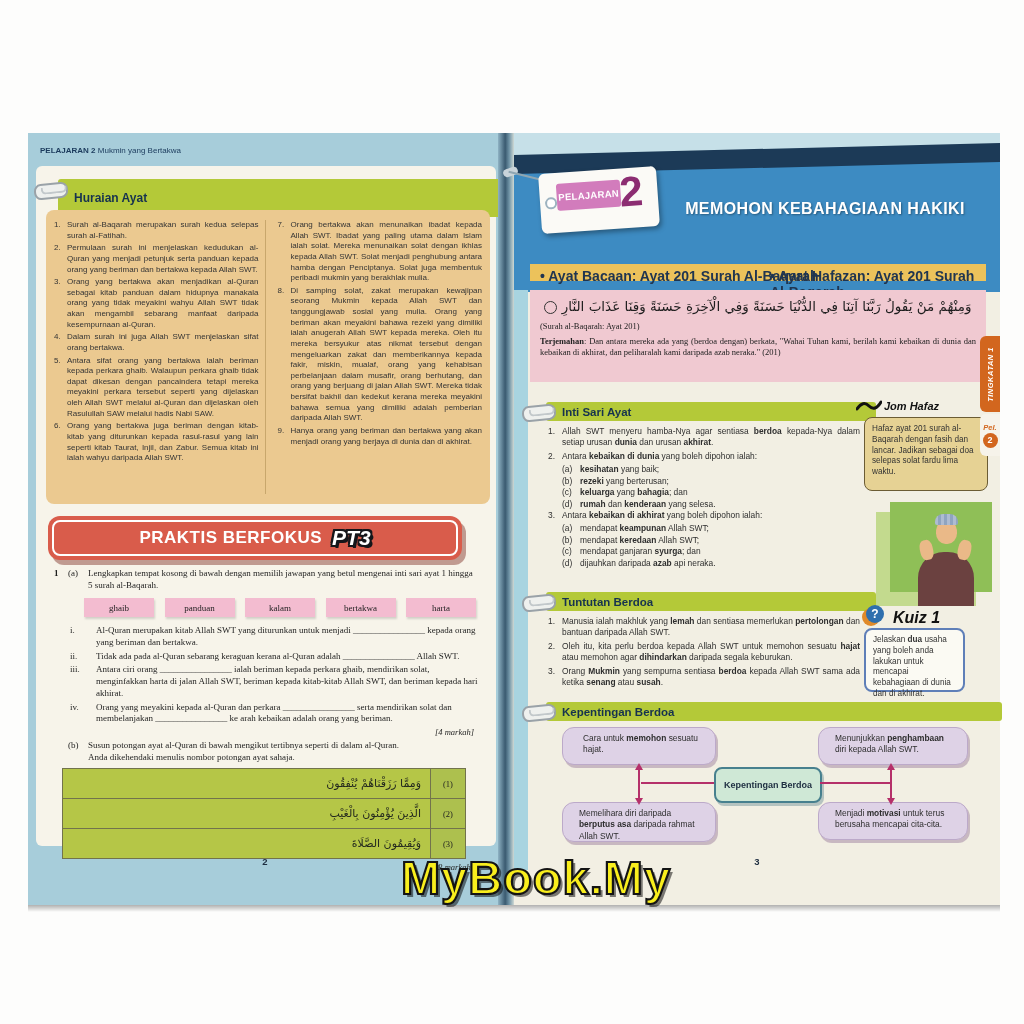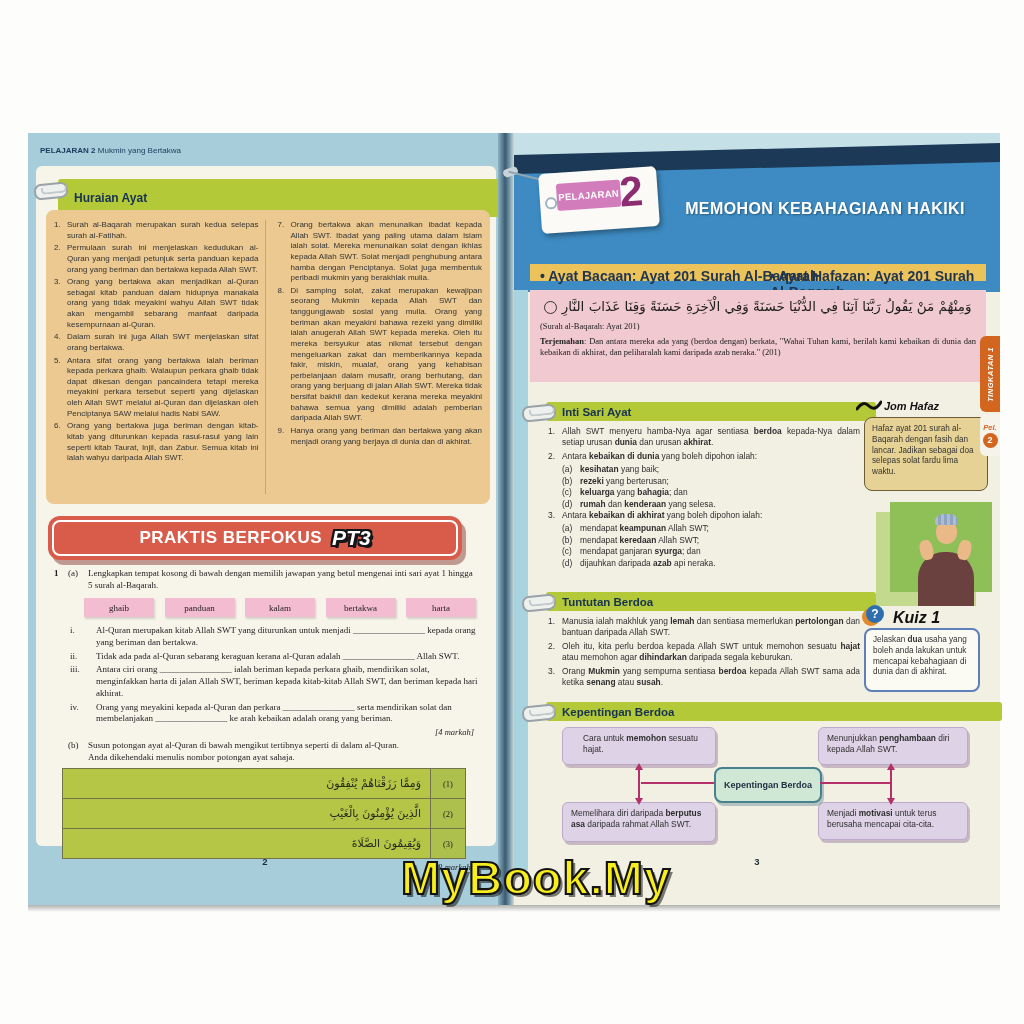--- a/index.html
+++ b/index.html
@@ -107,24 +107,24 @@
   .illus .kopiah{position:absolute;left:59px;top:12px;width:23px;height:11px;border-radius:8px 8px 2px 2px;
       background:repeating-linear-gradient(90deg,#aebcd1 0 3px,#8fa4c0 3px 6px);}
   .illus .handl{position:absolute;left:44px;top:38px;width:13px;height:20px;background:#eab988;
       border-radius:40%;transform:rotate(-12deg);}
   .illus .handr{position:absolute;left:82px;top:38px;width:13px;height:20px;background:#eab988;
       border-radius:40%;transform:rotate(12deg);}
   .kuiz-orange{left:862px;top:608px;width:18px;height:18px;background:#e08a2a;border-radius:50%;}
   .kuiz-blue{left:866px;top:605px;width:18px;height:18px;background:#2f6fae;border-radius:50%;
       color:#fff;font-weight:bold;font-size:12px;display:flex;align-items:center;justify-content:center;}
   .kuiz-head{left:893px;top:609px;font-size:16px;font-weight:bold;font-style:italic;color:#111;}
-  .kuiz-box{left:864px;top:628px;width:116px;height:64px;background:#fbfaf3;border:2px solid #5f7fb8;
+  .kuiz-box{left:864px;top:628px;width:101px;height:64px;background:#fbfaf3;border:2px solid #5f7fb8;
       border-radius:8px;padding:5px 7px;box-sizing:border-box;font-size:8.2px;line-height:1.32;color:#333;}
   
-  .lav{background:#ded2e6;border:1.5px solid #bca9c9;border-radius:6px;padding:5px 8px;
+  .lav{background:#ded2e6;border:1.5px solid #bca9c9;border-radius:12px;padding:5px 16px;
       box-sizing:border-box;font-size:8.4px;line-height:1.35;color:#2e2e2e;
       box-shadow:2px 3px 0 rgba(148,118,150,.45);}
   .center-box{left:714px;top:767px;width:104px;height:32px;background:#cfe8d6;border:2px solid #47808e;
       border-radius:8px;display:flex;align-items:center;justify-content:center;font-size:9px;
       font-weight:bold;color:#1d2d40;box-shadow:2px 3px 0 rgba(90,130,140,.4);text-align:center;}
   .fline{background:#b5306a;}
   .arr-up{width:0;height:0;border-left:4px solid transparent;border-right:4px solid transparent;
       border-bottom:7px solid #b5306a;}
   .arr-dn{width:0;height:0;border-left:4px solid transparent;border-right:4px solid transparent;
       border-top:7px solid #b5306a;}
@@ -172,21 +172,21 @@
       <div class="num-item">
           <span class="n">3.</span>
           <span class="t">Orang yang bertakwa akan menjadikan al-Quran sebagai kitab panduan dalam hidupnya manakala orang yang tidak meyakini wahyu Allah SWT tidak akan mengambil sebarang manfaat daripada kesempurnaan al-Quran.</span>
         </div>
       <div class="num-item">
           <span class="n">4.</span>
           <span class="t">Dalam surah ini juga Allah SWT menjelaskan sifat orang bertakwa.</span>
         </div>
       <div class="num-item">
           <span class="n">5.</span>
-          <span class="t">Antara sifat orang yang bertakwa ialah beriman kepada perkara ghaib. Walaupun perkara ghaib tidak dapat dikesan dengan pancaindera tetapi mereka meyakini perkara tersebut seperti yang dijelaskan oleh Allah SWT melalui al-Quran dan dijelaskan oleh Penciptanya SAW melalui hadis Nabi SAW.</span>
+          <span class="t">Antara sifat orang yang bertakwa ialah beriman kepada perkara ghaib. Walaupun perkara ghaib tidak dapat dikesan dengan pancaindera tetapi mereka meyakini perkara tersebut seperti yang dijelaskan oleh Allah SWT melalui al-Quran dan dijelaskan oleh Rasulullah SAW melalui hadis Nabi SAW.</span>
         </div>
       <div class="num-item">
           <span class="n">6.</span>
           <span class="t">Orang yang bertakwa juga beriman dengan kitab-kitab yang diturunkan kepada rasul-rasul yang lain seperti kitab Taurat, Injil, dan Zabur. Semua kitab ini ialah wahyu daripada Allah SWT.</span>
         </div>
     </div>
     <div class="tan-col" style="padding-left:6px;">
       <div class="num-item">
           <span class="n">7.</span>
           <span class="t">Orang bertakwa akan menunaikan ibadat kepada Allah SWT. Ibadat yang paling utama dalam Islam ialah solat. Mereka menunaikan solat dengan ikhlas kepada Allah SWT. Solat menjadi penghubung antara hamba dengan Penciptanya. Solat juga membentuk peribadi mukmin yang berakhlak mulia.</span>

